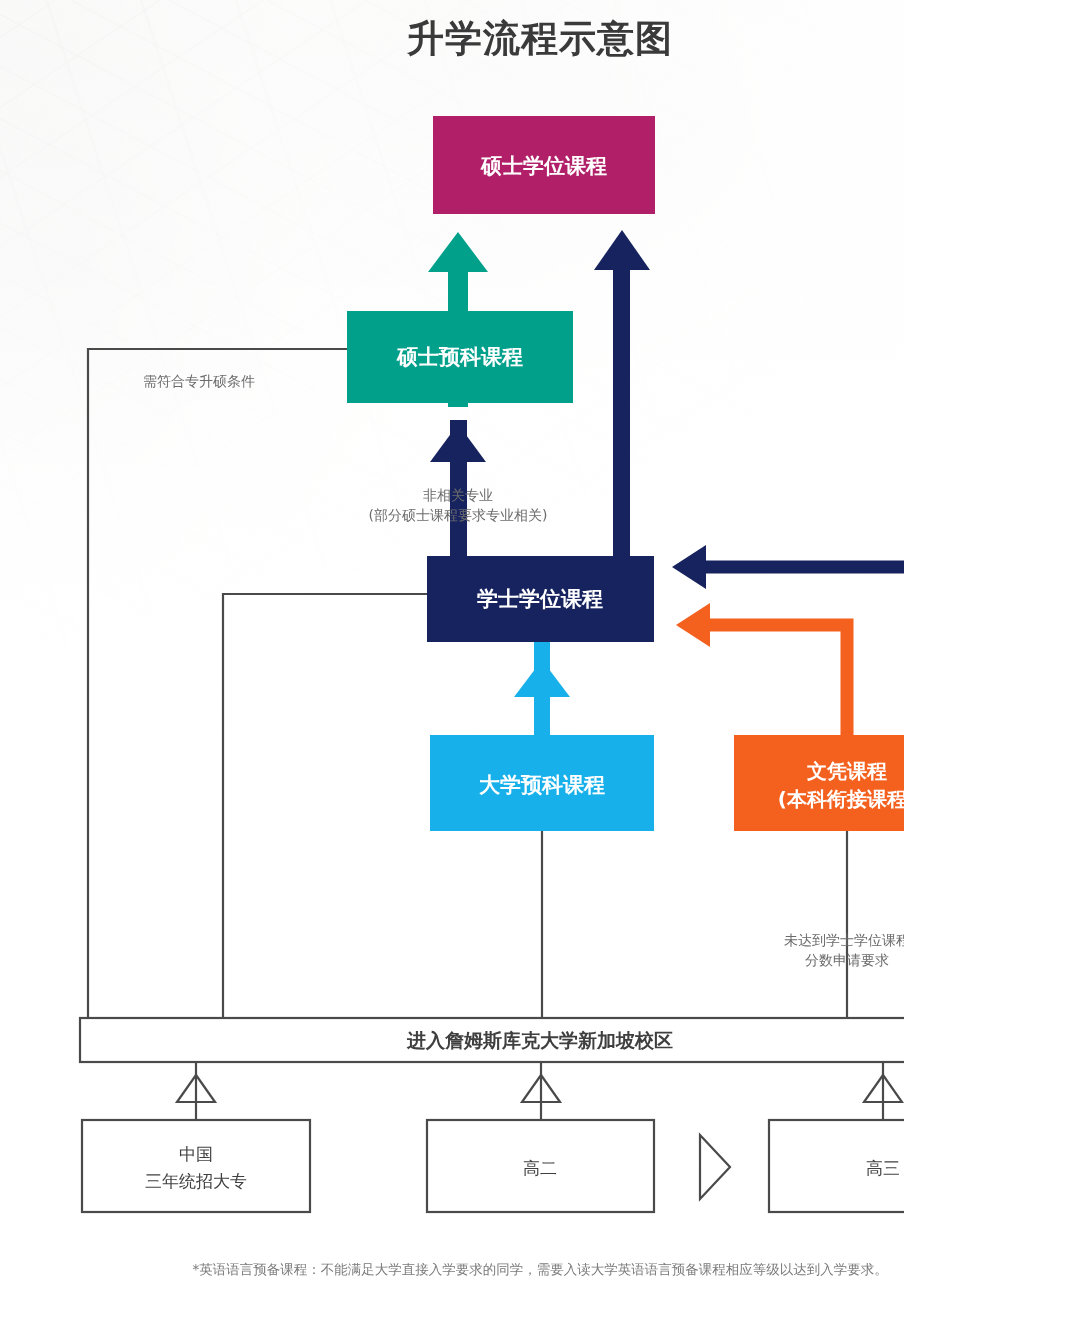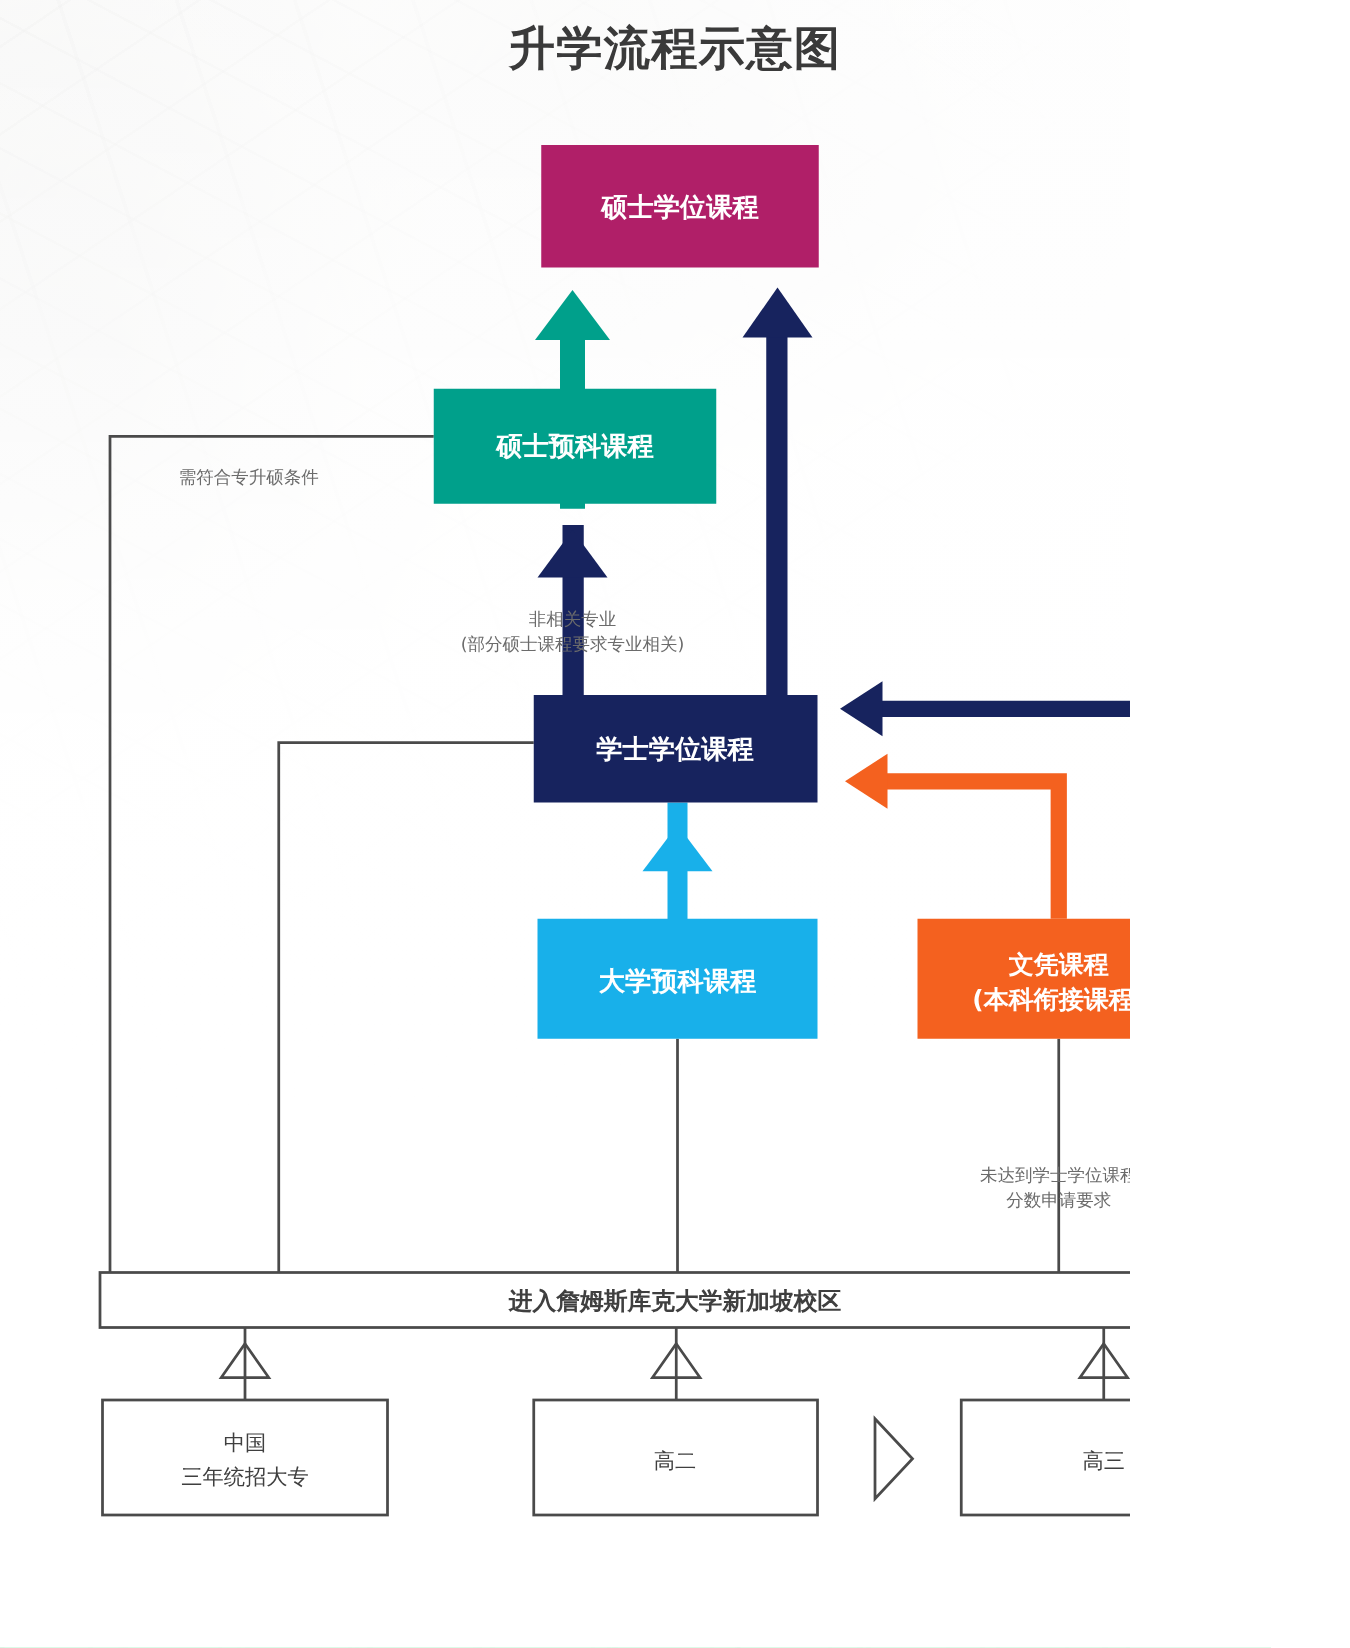--- a/index.html
+++ b/index.html
@@ -156,14 +156,15 @@
     <text class="notelabel" x="143" y="386" font-size="14" text-anchor="start">需符合专升硕条件</text>
 
     <text class="notelabel" x="458" y="500" font-size="14" text-anchor="middle">非相关专业</text>
     <text class="notelabel" x="458" y="520" font-size="14" text-anchor="middle">(部分硕士课程要求专业相关)</text>
 
     <text class="notelabel" x="847" y="945" font-size="14" text-anchor="middle">未达到学士学位课程</text>
     <text class="notelabel" x="847" y="965" font-size="14" text-anchor="middle">分数申请要求</text>
   </svg>
 
   <div id="footnote">
+    <div>*英语语言预备课程：不能满足大学直接入学要求的同学，需要入读大学英语语言预备课程相应等级以达到入学要求。</div>
   </div>
 </div>
 
 </body></html>

